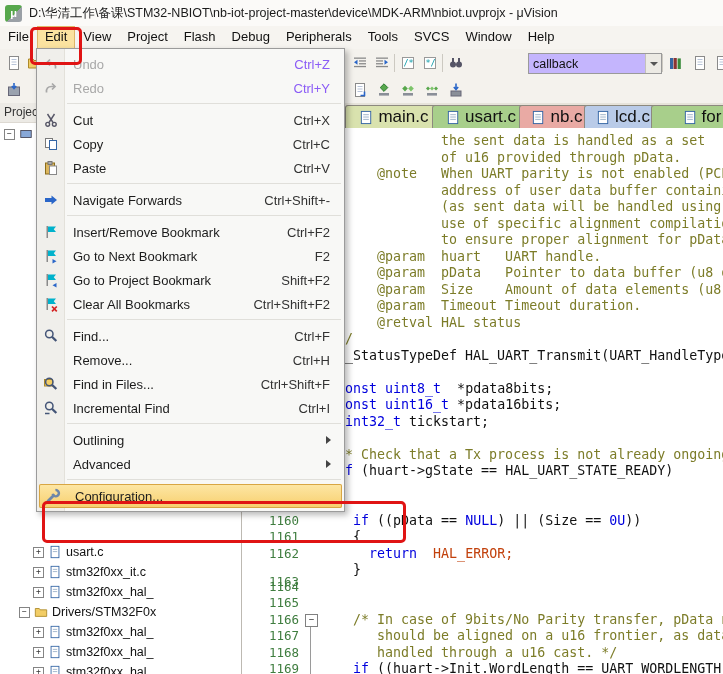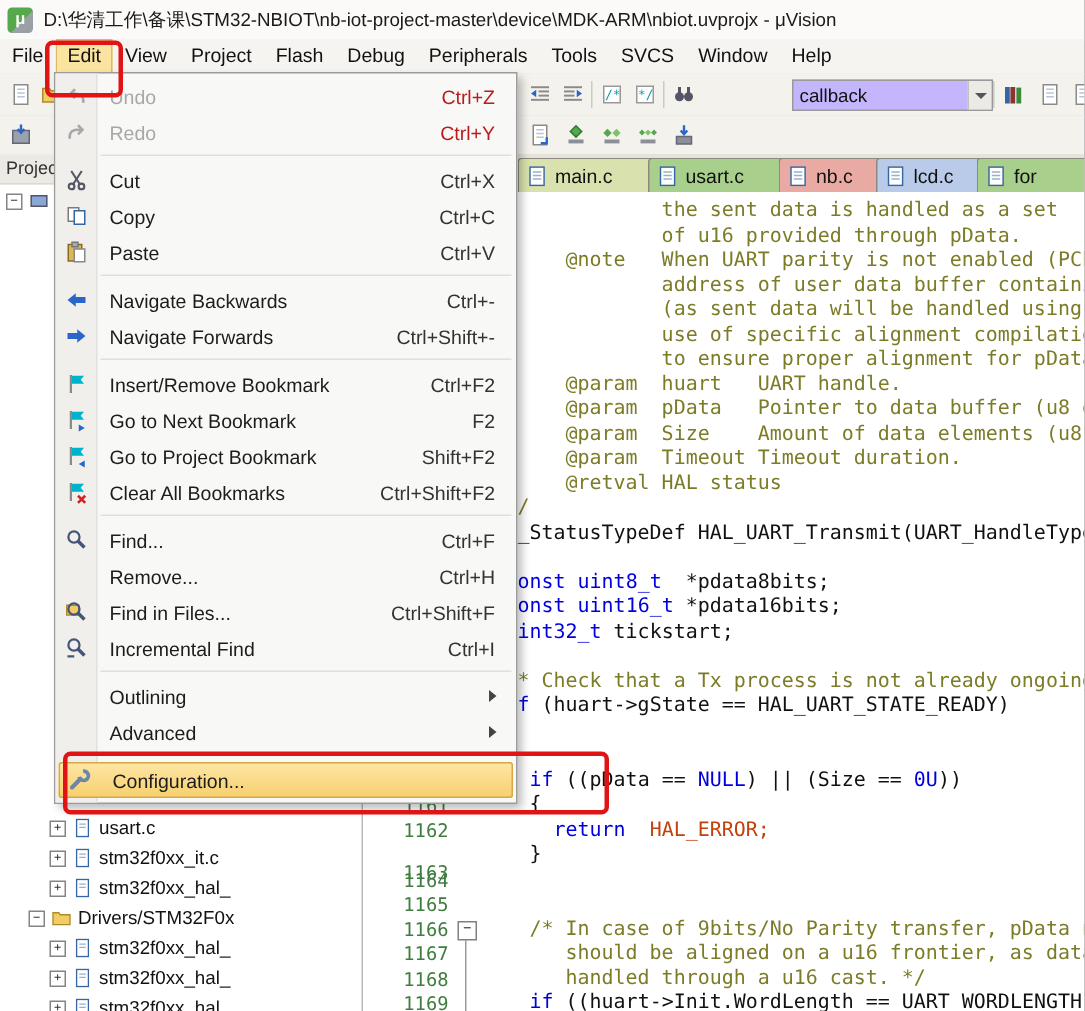--- a/index.html
+++ b/index.html
@@ -39,42 +39,42 @@
   .tree-row{position:absolute;height:20px;display:flex;align-items:center;font-size:12.5px;color:#111;
             white-space:nowrap;}
   .expander{width:9px;height:9px;border:1px solid #848484;background:#fff;font:8px/8px "DejaVu Sans Mono",monospace;
             text-align:center;color:#333;margin-right:4px;flex:none;}
   .tree-icon{margin-right:4px;flex:none;display:flex;}
   
   .editor-bg{position:absolute;left:242px;top:128px;width:481px;height:546px;background:#fff;}
   .tabstrip{position:absolute;left:242px;top:103px;width:481px;height:25px;background:#e6e3da;
             border-bottom:1px solid #a9a59c;}
   .tab{position:absolute;top:2px;height:22px;border:1px solid #8c897f;border-bottom:none;
-       border-radius:3px 3px 0 0;display:flex;align-items:center;padding-left:5px;font-size:13px;
-       color:#111;overflow:hidden;white-space:nowrap;}
+       border-radius:3px 3px 0 0;display:flex;align-items:center;padding-left:5px;font-size:17px;
+       color:#111;overflow:hidden;white-space:nowrap;justify-content:center;}
   .tab .tree-icon{margin-right:4px;}
   .ln{position:absolute;left:247px;width:52px;text-align:right;font:12.5px/16.5px "DejaVu Sans Mono",mon​ospace;
       font-family:"DejaVu Sans Mono",monospace;}
   .code-row{position:absolute;left:321px;width:402px;height:17px;overflow:hidden;white-space:pre;
             font:13.3px/16.5px "DejaVu Sans Mono",monospace;}
   .foldbox{position:absolute;left:305px;width:11px;height:11px;border:1px solid #808080;background:#fff;
            font:9px/9px "DejaVu Sans Mono",monospace;text-align:center;color:#333;z-index:2;}
   .foldline{position:absolute;left:310px;width:1px;background:#9a9a9a;z-index:1;}
   .watermark{position:absolute;left:585px;top:645px;font-size:18px;color:#bdbdbd;z-index:3;margin-top:36px;}
   
   .edit-menu{position:absolute;left:36px;top:48px;width:309px;background:#f8f8f6;border:1px solid #9b9b9b;
              box-shadow:3px 3px 6px rgba(0,0,0,.28);z-index:30;padding:3px 0;box-sizing:border-box;}
   .edit-menu::before{content:'';position:absolute;left:0;top:0;bottom:0;width:27px;background:#f0efeb;
              border-right:1px solid #e3e1da;}
   .mrow{position:relative;height:24px;display:flex;align-items:center;font-size:13px;color:#1c1c1c;}
   .mrow .micon{width:27px;flex:none;display:flex;align-items:center;justify-content:center;}
   .mrow .mlabel{margin-left:9px;}
   .mrow .mshort{margin-left:auto;margin-right:14px;color:#333;}
   .mrow.disabled{color:#a8a8a8;}
-  .mrow.disabled .mshort{color:#b91c1c;}
+  .mrow.disabled .mshort{color:#8b5cf6;}
   .mrow.highlight{background:linear-gradient(#fde7a6,#f7cf6d);box-shadow:inset 0 0 0 1px #d8a644;
                   border-radius:2px;margin:0 2px;}
   .msep{position:relative;height:1px;background:#e0dfda;margin:3px 3px 4px 30px;}
   .subarrow{position:absolute;right:9px;width:0;height:0;border:4px solid transparent;border-left:5px solid #444;}
   
   .anno{position:absolute;border:3px solid #e01414;border-radius:5px;z-index:40;}
   #anno1{left:30px;top:27px;width:46px;height:32px;}
   #anno2{left:42px;top:501px;width:358px;height:36px;}
 </style>
 </head>
@@ -508,29 +508,20 @@
             <rect x="6.5" y="6" width="7" height="8.5" fill="#fff" stroke="#888"></rect>
           </svg>
         </span>
         <span class="mlabel">Paste</span>
         <span class="mshort">Ctrl+V</span>
       </div>
       <div class="msep"></div>
       <div class="mrow">
         <span class="micon">
           <svg width="16" height="16" viewBox="0 0 16 16">
-            <path d="M2 8l5.5-4.5V6H14v4H7.5v2.5z" fill="#2a66c8"></path>
-          </svg>
-        </span>
-        <span class="mlabel">Navigate Backwards</span>
-        <span class="mshort">Ctrl+-</span>
-      </div>
-      <div class="mrow">
-        <span class="micon">
-          <svg width="16" height="16" viewBox="0 0 16 16">
             <path d="M14 8L8.5 3.5V6H2v4h6.5v2.5z" fill="#2a66c8"></path>
           </svg>
         </span>
         <span class="mlabel">Navigate Forwards</span>
         <span class="mshort">Ctrl+Shift+-</span>
       </div>
       <div class="msep"></div>
       <div class="mrow">
         <span class="micon">
           <svg width="16" height="16" viewBox="0 0 16 16">

